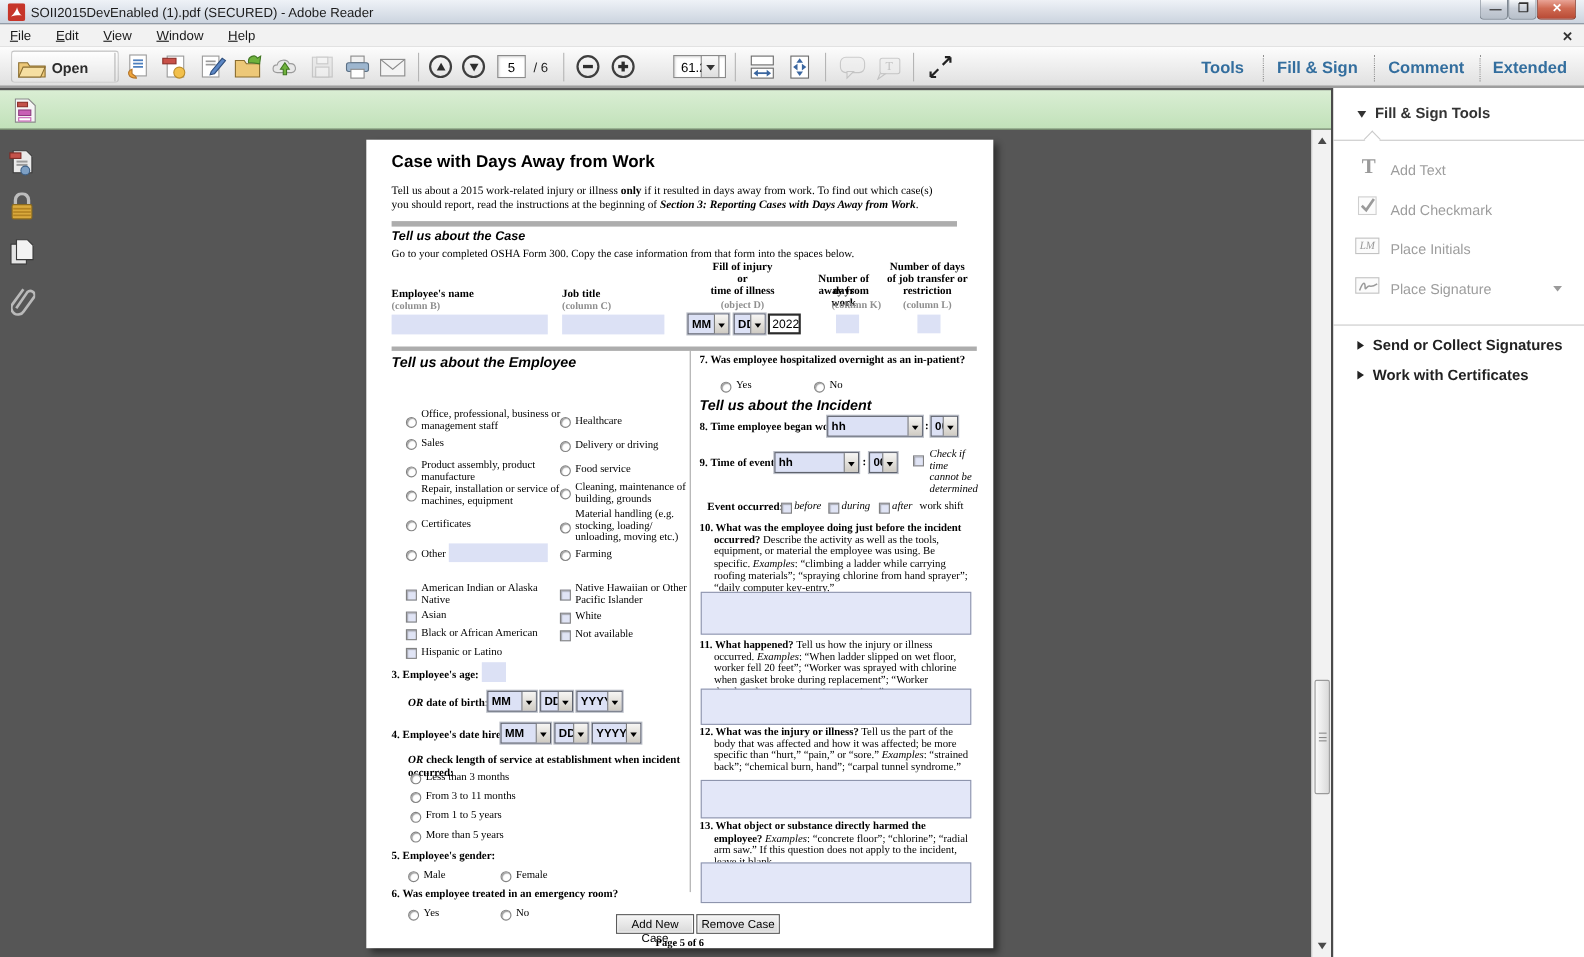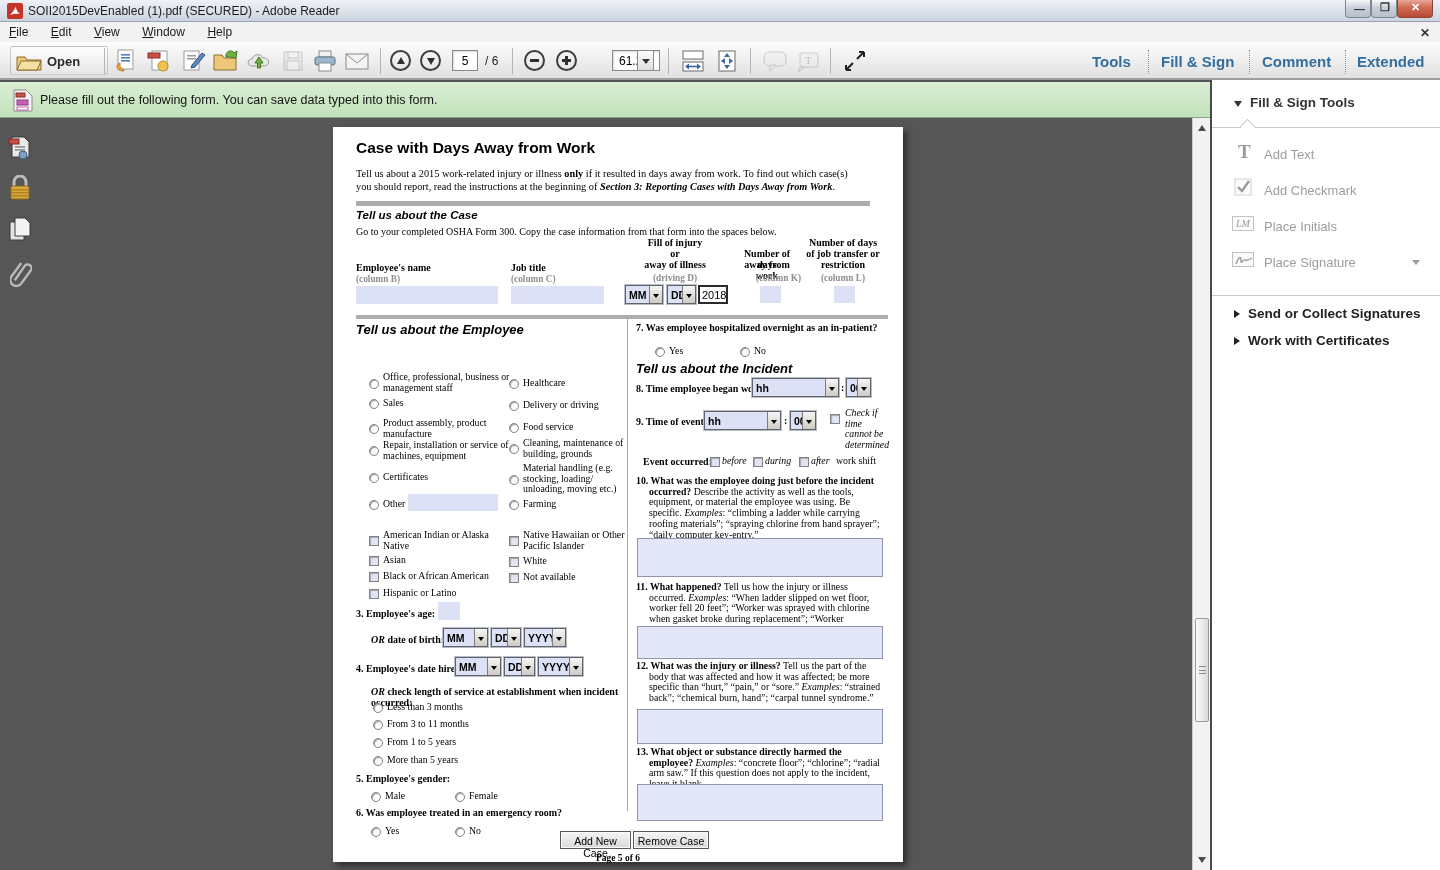--- a/index.html
+++ b/index.html
@@ -212,21 +212,20 @@
   <span class="navlink abs" style="left:1357px">Extended</span>
 </div>
 
 <div id="notifbar" class="abs">
   <svg class="abs" style="left:13px;top:7px" width="20" height="23">
       <path d="M1 1 L13 1 L19 7 L19 22 L1 22Z" fill="#f6f6f6" stroke="#8a8a8a"></path>
       <rect x="3" y="4" width="9" height="4" fill="#c4524a" stroke="#8c2f28"></rect>
       <rect x="4" y="11" width="11" height="5" fill="#c95fb5" stroke="#8d3c7e"></rect>
       <rect x="4" y="18" width="11" height="3" fill="#fff" stroke="#c95fb5"></rect>
     </svg>
-  <span id="notifmsg" class="abs">Please fill out the following form. You can save data typed into this form.</span>
 </div>
 
 <div id="docarea" class="abs">
 
   <svg class="abs" style="left:8px;top:18px" width="24" height="25">
       <path d="M4 1 L16 1 L21 6 L21 21 L4 21Z" fill="#e9e9e9" stroke="#3a3a3a"></path>
       <rect x="1" y="3" width="10" height="5" fill="#c4524a" stroke="#7c2a24"></rect>
       <rect x="7" y="10" width="10" height="1.8" fill="#9a9a9a"></rect>
       <rect x="7" y="13" width="10" height="1.8" fill="#9a9a9a"></rect>
       <circle cx="15" cy="19" r="4" fill="#7d9fc3" stroke="#3f6288"></circle>
@@ -254,31 +253,31 @@
     <div class="abs ser" style="left:23px;top:99px">Go to your completed OSHA Form 300.  Copy the case information from that form into the spaces below.</div>
 
     <div class="abs ser bold" style="left:23px;top:135px">Employee's name</div>
     <div class="abs colg" style="left:23px;top:147px">(column B)</div>
     <div class="abs fld" style="left:23px;top:159px;width:142px;height:18px"></div>
     <div class="abs ser bold" style="left:178px;top:135px">Job title</div>
     <div class="abs colg" style="left:178px;top:147px">(column C)</div>
     <div class="abs fld" style="left:178px;top:159px;width:93px;height:18px"></div>
     <div class="abs ser bold" style="left:280px;top:110px;width:124px;text-align:center">Fill of injury</div>
     <div class="abs ser bold" style="left:280px;top:121px;width:124px;text-align:center">or</div>
-    <div class="abs ser bold" style="left:280px;top:132px;width:124px;text-align:center">away of illness</div>
-    <div class="abs colg" style="left:280px;top:146px;width:124px;text-align:center">(driving D)</div>
+    <div class="abs ser bold" style="left:280px;top:132px;width:124px;text-align:center">time of illness</div>
+    <div class="abs colg" style="left:280px;top:146px;width:124px;text-align:center">(object D)</div>
     <div class="sel abs" style="left:292px;top:158px;width:38px">
         <span class="sel-v">MM</span>
         <span class="sel-b"></span>
       </div>
     <div class="sel abs" style="left:334px;top:158px;width:29px">
         <span class="sel-v">DD</span>
         <span class="sel-b"></span>
       </div>
-    <div class="yearbox abs" style="left:365px;top:158px;width:30px;height:19px">2018</div>
+    <div class="yearbox abs" style="left:365px;top:158px;width:30px;height:19px">2022</div>
     <div class="abs ser bold" style="left:400px;top:121px;width:68px;text-align:center">Number of days</div>
     <div class="abs ser bold" style="left:400px;top:132px;width:68px;text-align:center">away from work</div>
     <div class="abs colg" style="left:400px;top:146px;width:68px;text-align:right">(column K)</div>
     <div class="abs fld" style="left:427px;top:159px;width:21px;height:17px"></div>
     <div class="abs ser bold" style="left:470px;top:110px;width:80px;text-align:center">Number of days</div>
     <div class="abs ser bold" style="left:470px;top:121px;width:80px;text-align:center">of job transfer or</div>
     <div class="abs ser bold" style="left:470px;top:132px;width:80px;text-align:center">restriction</div>
     <div class="abs colg" style="left:470px;top:146px;width:80px;text-align:center">(column L)</div>
     <div class="abs fld" style="left:501px;top:159px;width:21px;height:17px"></div>
 

